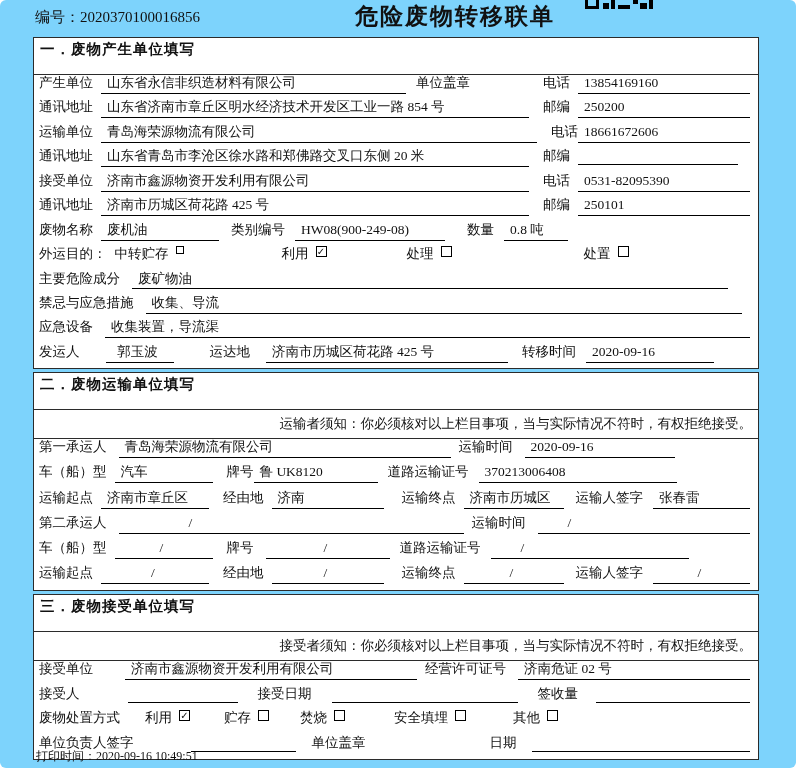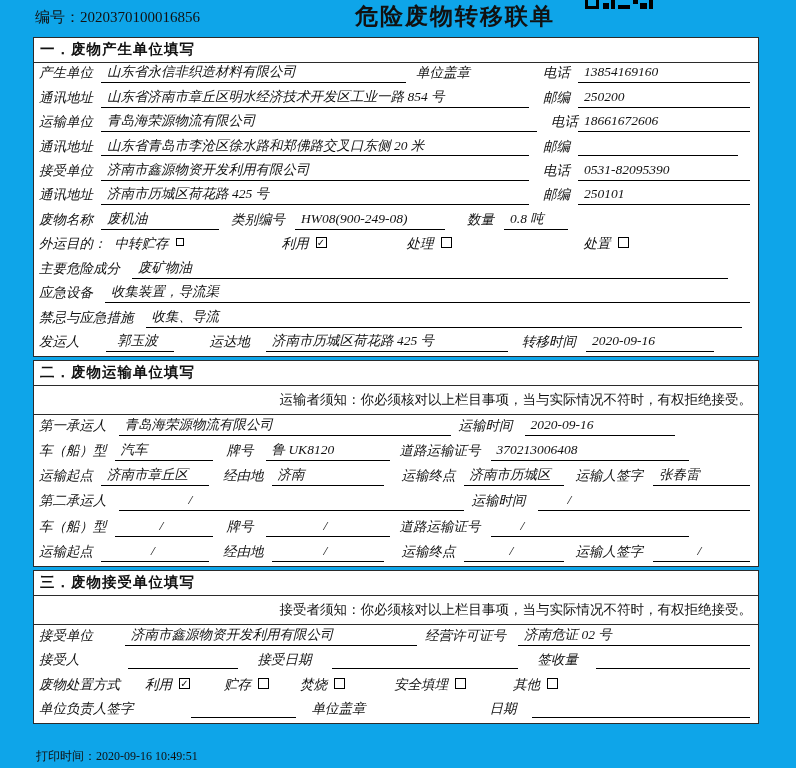--- a/index.html
+++ b/index.html
@@ -1,34 +1,35 @@
 <!DOCTYPE html>
 <html><head>
 <meta charset="utf-8">
 <style>
   * { margin:0; padding:0; box-sizing:border-box; }
   html,body { background:#ffffff; }
   .page {
-    position:relative; width:796px; height:768px; background:#0ea5e9;
+    position:relative; width:796px; height:768px; background:#7dd3fc;
     font-family:"Liberation Serif","DejaVu Serif",serif; color:#111;
     overflow:hidden;
+    border-radius:6px;
   }
   
   .serial { position:absolute; left:35px; top:8px; font-size:15px; white-space:nowrap; }
   .title  { position:absolute; left:455px; top:1px; transform:translateX(-50%);
             font-size:23px; font-weight:bold; letter-spacing:2px; white-space:nowrap; }
   .qr-frag { position:absolute; left:585px; top:0; }
   
   .form { position:absolute; left:33px; top:37px; width:726px; }
   .sec { border:1.6px solid #2b2b2b; margin-bottom:3px; background:#fff; }
-  .sec-h { font-weight:bold; font-size:14.5px; padding:2px 6px 3px 6px;
+  .sec-h { font-weight:bold; font-size:14.5px; padding:2px 6px 15px 6px;
            border-bottom:1.6px solid #2b2b2b; letter-spacing:1px; }
   .notice { font-size:13.5px; padding:5px 6px 5px 6px; border-bottom:1.3px solid #2b2b2b;text-align:right; }
-  .row { display:flex; align-items:center; padding:0 8px 3px 5px;
-         height:24.45px; font-size:13.5px; white-space:nowrap; line-height:1.25;font-style:italic; }
+  .row { display:flex; align-items:flex-start; padding:0 8px 3px 5px;
+         height:24.45px; font-size:13.5px; white-space:nowrap; line-height:1.25; }
   .rh2 { height:25.2px; }
   .rh3 { height:24.5px; }
   .lbl { flex:none; }
   .val { flex:none; border-bottom:1px solid #000; padding:0 4px 1px 6px; min-height:17px; }
   .grow { flex:1 1 auto; }
   .ml-auto { margin-left:auto; }
   .ctr { text-align:center; padding-left:0; }
   .ind { padding-left:70px; }
   .ind2 { padding-left:30px; }
   .cb { flex:none; width:11px; height:11px; border:1.4px solid #000; margin:0 0 4px 7px;
@@ -126,27 +127,27 @@
         <span class="lbl" style="margin-left:132px">处置</span>
         <span class="cb"></span>
       </div>
 
       <div class="row">
         <span class="lbl">主要危险成分</span>
         <span class="val grow" style="margin-left:12px;margin-right:22px">废矿物油</span>
       </div>
 
       <div class="row">
+        <span class="lbl">禁忌与应急措施</span>
+        <span class="val grow" style="margin-left:12px;margin-right:8px">收集、导流</span>
+      </div>
+
+      <div class="row">
         <span class="lbl">应急设备</span>
         <span class="val grow" style="margin-left:12px">收集装置，导流渠</span>
-      </div>
-
-      <div class="row">
-        <span class="lbl">禁忌与应急措施</span>
-        <span class="val grow" style="margin-left:12px;margin-right:8px">收集、导流</span>
       </div>
 
       <div class="row">
         <span class="lbl">发运人</span>
         <span class="val ctr" style="width:68px;margin-left:26px">郭玉波</span>
         <span class="lbl" style="margin-left:36px">运达地</span>
         <span class="val" style="width:242px;margin-left:16px">济南市历城区荷花路 425 号</span>
         <span class="lbl" style="margin-left:14px">转移时间</span>
         <span class="val" style="width:128px;margin-left:10px">2020-09-16</span>
         <span class="grow"></span>
@@ -162,21 +163,21 @@
         <span class="val" style="width:332px;margin-left:12px">青岛海荣源物流有限公司</span>
         <span class="lbl" style="margin-left:8px">运输时间</span>
         <span class="val" style="width:150px;margin-left:12px">2020-09-16</span>
         <span class="grow"></span>
       </div>
 
       <div class="row rh2">
         <span class="lbl">车（船）型</span>
         <span class="val" style="width:98px;margin-left:8px">汽车</span>
         <span class="lbl" style="margin-left:14px">牌号</span>
-        <span class="val" style="width:124px;margin-left:12px">鲁 UK8120</span>
+        <span class="val" style="width:124px;">鲁 UK8120</span>
         <span class="lbl" style="margin-left:10px">道路运输证号</span>
         <span class="val" style="width:198px;margin-left:10px">370213006408</span>
         <span class="grow"></span>
       </div>
 
       <div class="row rh2">
         <span class="lbl">运输起点</span>
         <span class="val" style="width:108px;margin-left:8px">济南市章丘区</span>
         <span class="lbl" style="margin-left:14px">经由地</span>
         <span class="val" style="width:112px;margin-left:8px">济南</span>

